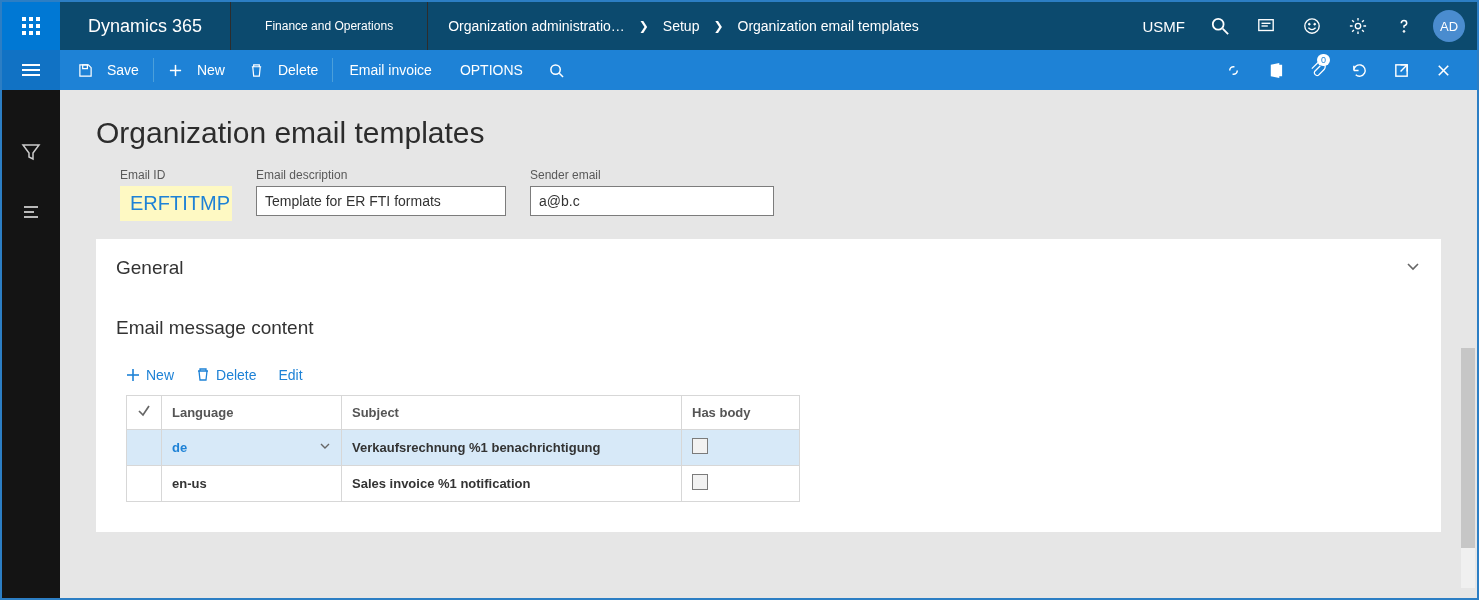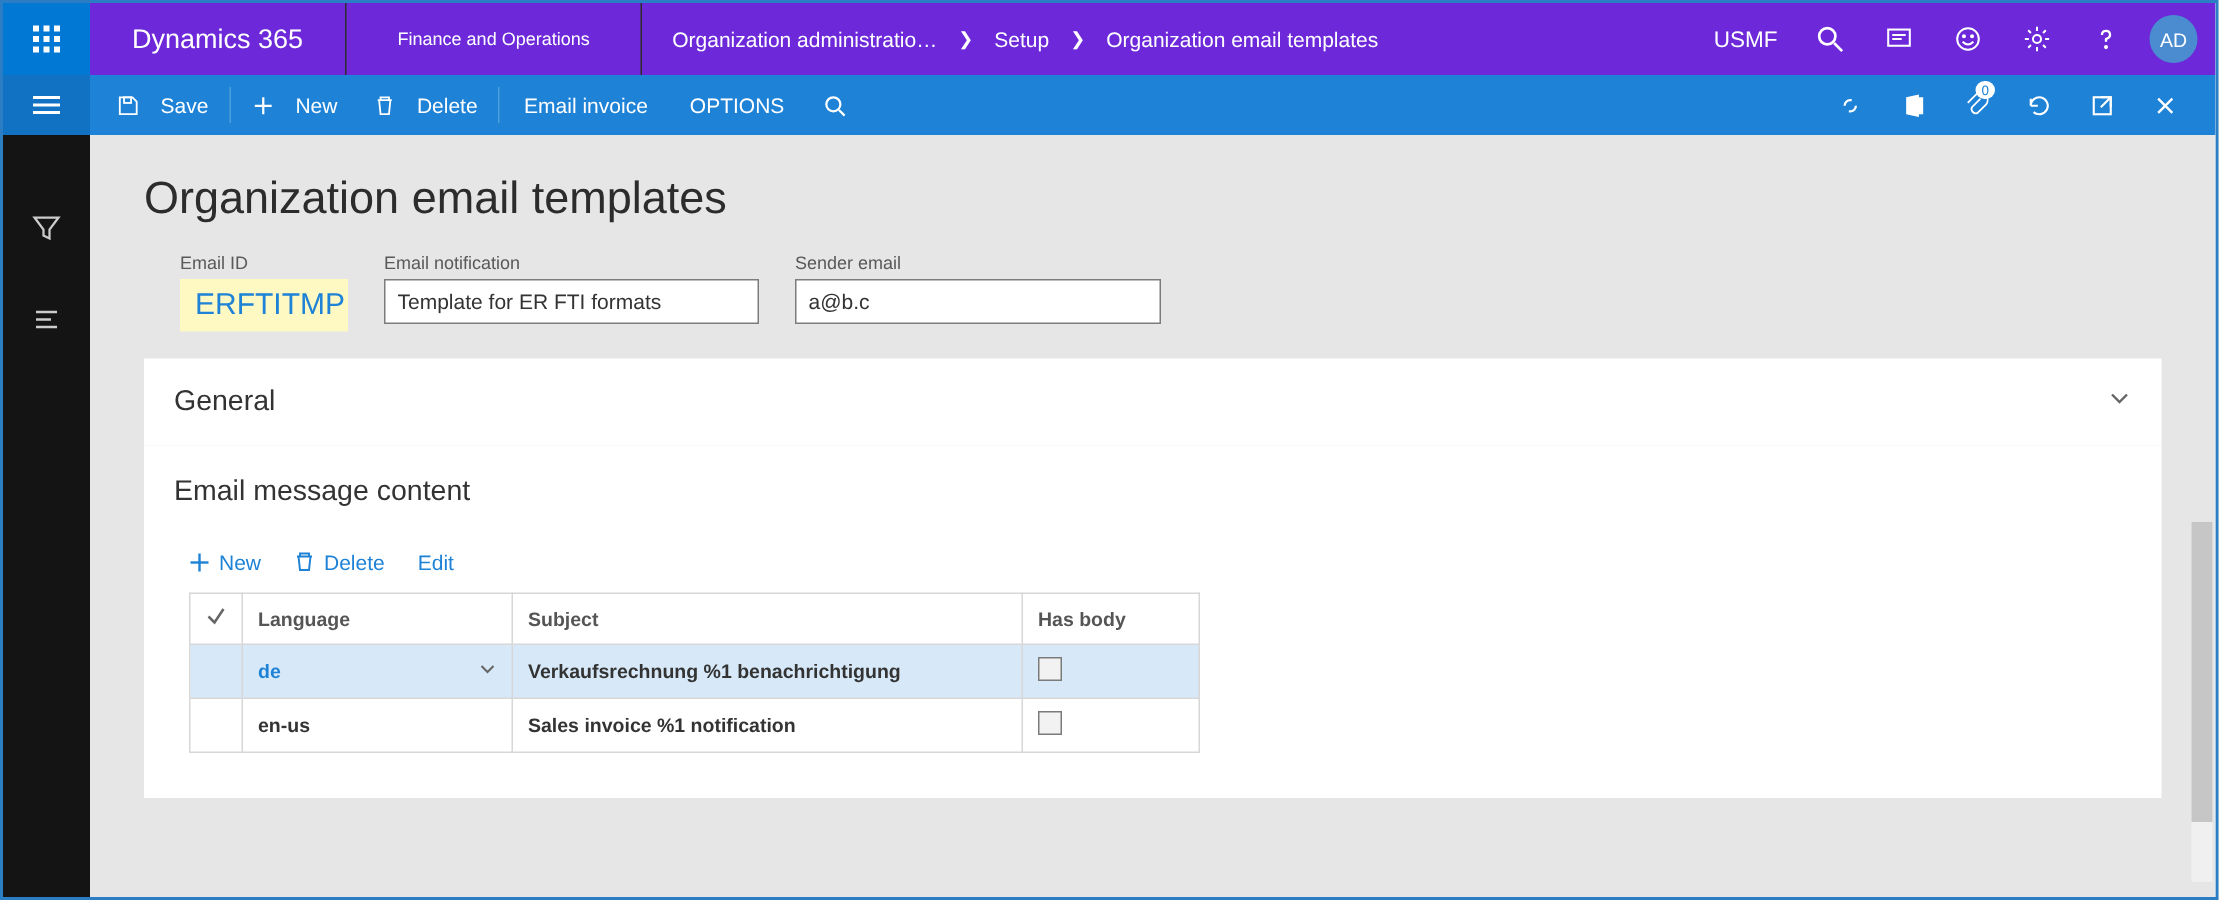--- a/index.html
+++ b/index.html
@@ -1,19 +1,19 @@
 <!DOCTYPE html>
 <html><head>
 <meta charset="utf-8">
 <style>
   * { box-sizing: border-box; margin: 0; padding: 0; font-family: "Segoe UI", Arial, sans-serif; }
   body { width: 1479px; height: 600px; background: #fff; border: 2px solid #2c7ec4; overflow: hidden; }
 
   
-  .topbar { height: 48px; background: #6d28d9; color: #fff; display: flex; align-items: center; }
+  .topbar { height: 48px; background: #0c4a6e; color: #fff; display: flex; align-items: center; }
   .waffle { width: 58px; height: 48px; background: #0078d4; display: flex; align-items: center; justify-content: center; }
   .waffle svg { width: 20px; height: 20px; }
   .brand { padding: 0 28px; font-size: 18px; font-weight: 400; }
   .divider-vert { width: 1px; height: 48px; background: #2d2d2d; }
   .appname { padding: 0 34px; font-size: 12px; }
   .breadcrumb { flex: 1; display: flex; align-items: center; padding-left: 20px; font-size: 14px; gap: 14px; }
   .breadcrumb .chevron { color: #fff; font-size: 12px; }
   .company { font-size: 15px; padding: 0 12px; }
   .topicons { display: flex; align-items: center; }
   .topicon { width: 46px; height: 48px; display: flex; align-items: center; justify-content: center; cursor: pointer; }
@@ -243,21 +243,21 @@
 
   <div class="content">
     <h1 class="page-title">Organization email templates</h1>
 
     <div class="fieldrow">
       <div class="field">
         <span class="fieldlabel">Email ID</span>
         <span class="readonly-link">ERFTITMP</span>
       </div>
       <div class="field">
-        <span class="fieldlabel">Email notification</span>
+        <span class="fieldlabel">Email description</span>
         <input class="textinput w250" value="Template for ER FTI formats" style="">
       </div>
       <div class="field">
         <span class="fieldlabel">Sender email</span>
         <input class="textinput w244" value="a@b.c" style="">
       </div>
     </div>
 
     <div class="panel">
       <div class="panelhead">

